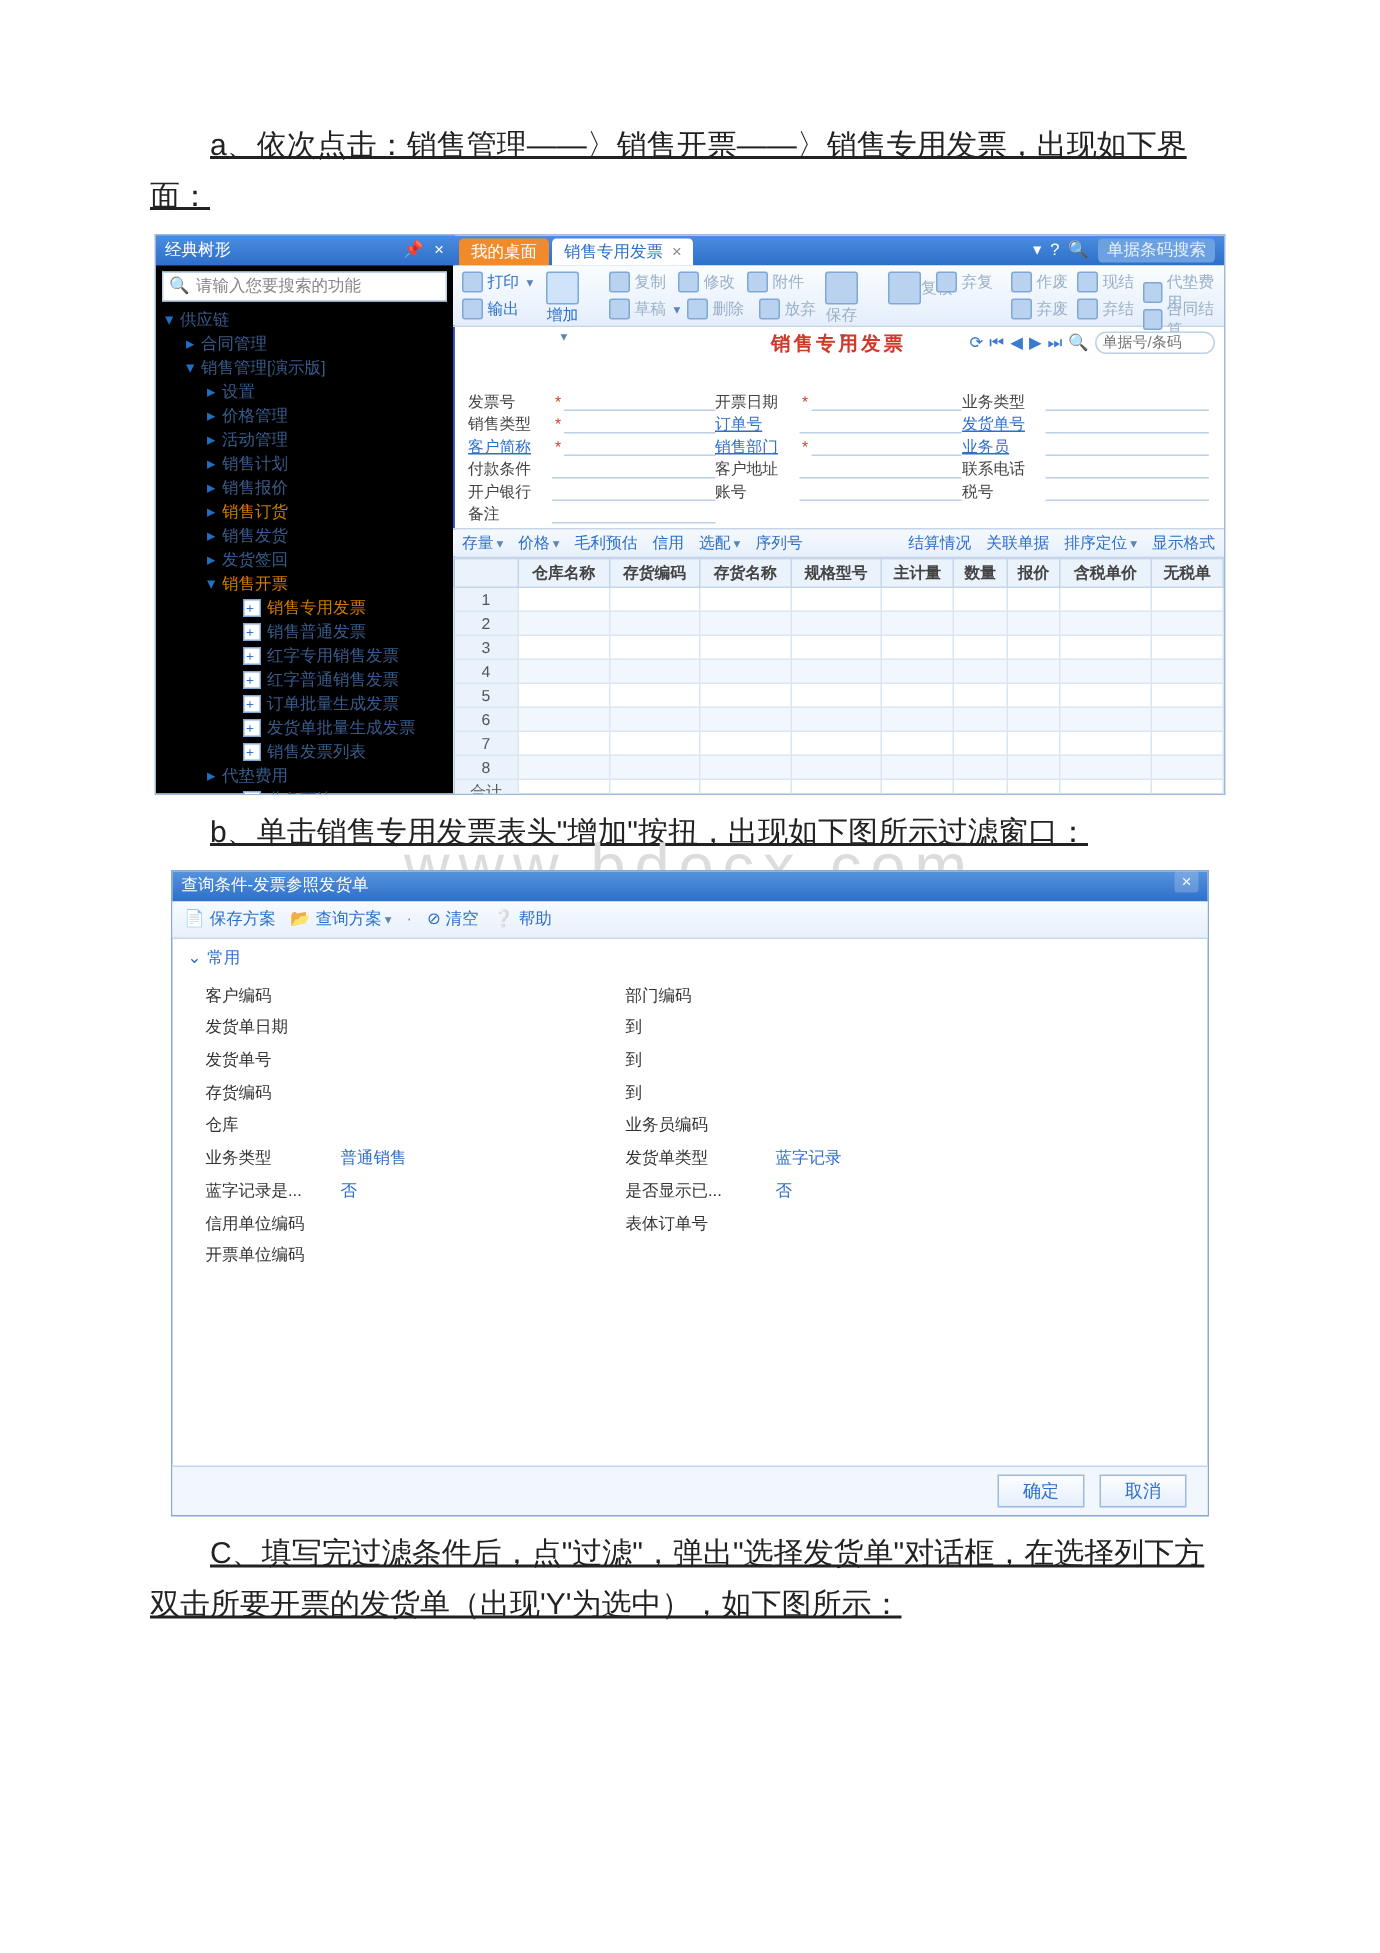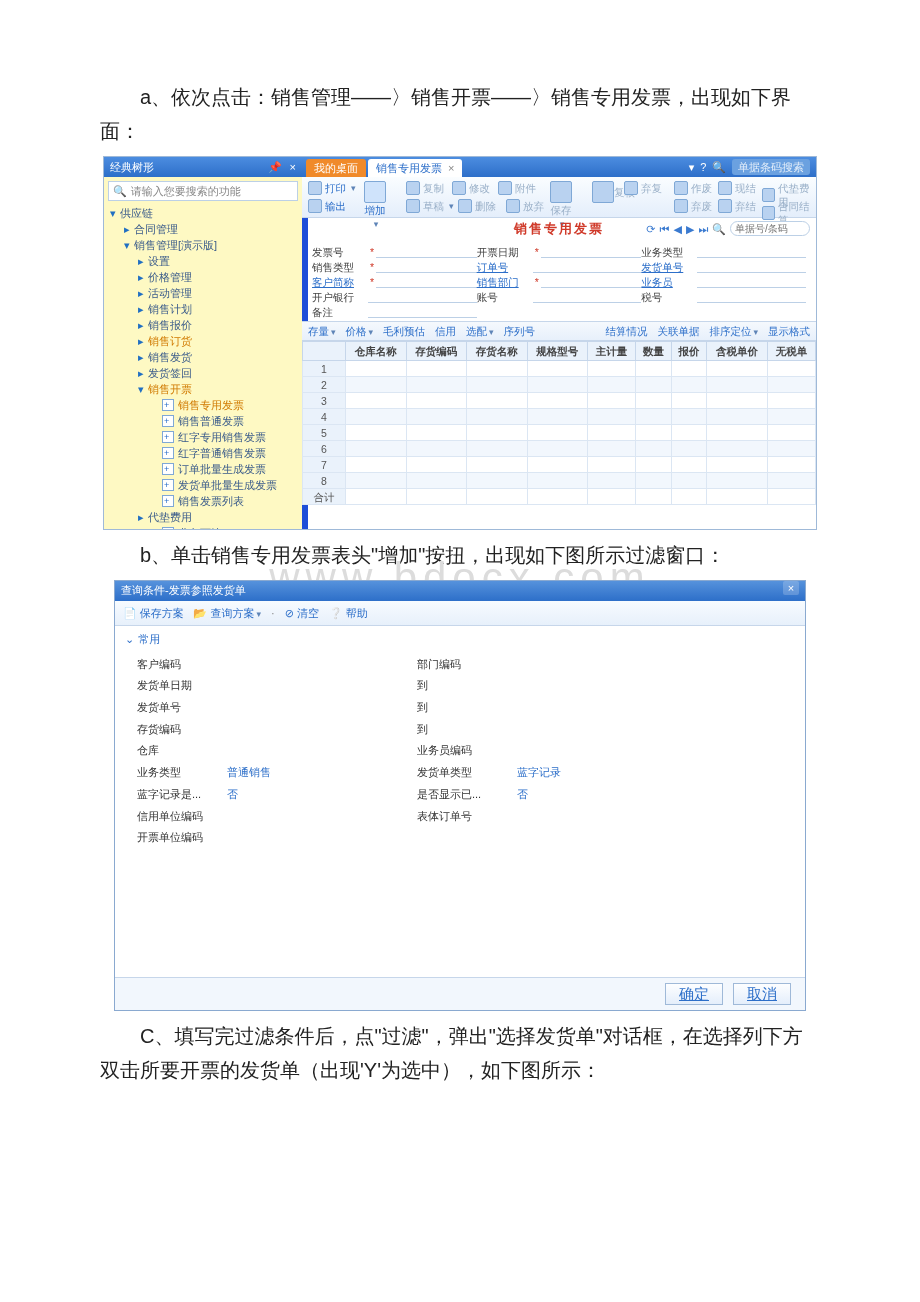--- a/index.html
+++ b/index.html
@@ -8,21 +8,21 @@
     background: #fff;
     font-family: "Microsoft YaHei", "SimSun", sans-serif;
     color: #222;
     width: 920px;
   }
   .page {
     padding: 80px 100px 60px 100px;
     font-size: 20px;
     line-height: 1.7;
   }
-  .para { text-indent: 2em; margin: 0 0 8px 0;}
+  .para { text-indent: 2em; margin: 0 0 8px 0; text-decoration: underline;}
   .watermark {
     position: absolute;
     left: 0; right: 0;
     text-align: center;
     font-size: 42px;
     letter-spacing: 6px;
     color: #dcdcdc;
     pointer-events: none;
     font-family: Liberation Sans, sans-serif;
   }
@@ -36,22 +36,22 @@
     border: 1px solid #9fb9d8;
     font-size: 11px;
     line-height: 14px;
     background: #fff;
     overflow: hidden;
   }
   .s1-sidebar {
     position: absolute;
     left: 0; top: 0; bottom: 0;
     width: 198px;
-    background: #fef9c3;
-    border-right: 6px solid #1d4ed8;
+    background: #000000;
+    border-right: 1px solid #1d4ed8;
   }
   .s1-sb-hdr {
     height: 20px;
     background: linear-gradient(#4c8de0,#2d6fc9);
     color: #fff;
     padding: 0 6px;
     display: flex;
     align-items: center;
     justify-content: space-between;
     font-size: 11px;
@@ -99,21 +99,21 @@
   .tb-btn.big .ico { width:20px; height:20px; }
   .tb-btn.disabled { color:#9ab0c8; }
   .dd::after{content:"▾"; font-size:9px; margin-left:2px; color:#5e84b7;}
 
   .s1-title-row { height:22px; display:flex; align-items:center; justify-content:center; position:relative;}
   .s1-title { color:#d03a2a; font-weight:bold; font-size:13px; letter-spacing:2px;}
   .s1-title-nav { position:absolute; right:6px; top:3px; display:flex; align-items:center; gap:4px; color:#6b93c8; font-size:11px;}
   .s1-title-nav .nav-ico { color:#3a7ad0; }
   .s1-title-nav input { width:70px; height:13px; border:1px solid #bcd0e6; border-radius:8px; font-size:10px; padding:0 4px; color:#aaa;}
 
-  .s1-form { padding:4px 10px 2px 10px; font-size:10.5px; color:#444;}
+  .s1-form { padding:4px 10px 2px 10px; font-size:10.5px; color:#444;margin-top:16px;}
   .s1-form-row { display:flex; }
   .s1-form-cell { flex: 0 0 33.33%; display:flex; align-items:center; height:15px; }
   .s1-form-cell label { width:56px; color:#444; display:inline-block;}
   .s1-form-cell label.clr-blue { color:#2d6fc9; text-decoration:underline;}
   .s1-form-cell .line { flex:1; height:11px; border-bottom:1px solid #bcd0e6;}
   .s1-form-cell .star { color:#d03a2a; margin:0 2px;}
 
   .s1-gridbar { height:18px; background:linear-gradient(#f5f9fd,#e7f0fb); border-top:1px solid #c6d6ea; border-bottom:1px solid #c6d6ea; display:flex; align-items:center; font-size:10.5px; color:#2d6fc9; padding:0 6px; gap:10px;}
   .s1-gridbar .sp { flex:1;}
   .s1-grid { width:100%; border-collapse:collapse; font-size:10.5px; }
@@ -135,21 +135,21 @@
   .s2-title .x { width:16px; height:14px; background:#fff3; display:flex; align-items:center; justify-content:center; border-radius:2px;}
   .s2-tools { height:24px; background:linear-gradient(#f7fbff,#e7f0fb); border-bottom:1px solid #c6d6ea; display:flex; align-items:center; padding:0 8px; gap:10px; color:#2d6fc9; font-size:11px;}
   .s2-tools .dot{ color:#888;}
   .s2-section-hdr { padding:4px 10px; color:#2d6fc9; font-size:11px;}
   .s2-section-hdr .chev { color:#2d6fc9; margin-right:4px;}
   .s2-form { padding: 2px 14px 10px 22px; display:grid; grid-template-columns: 90px 160px 30px 100px 160px; row-gap:3px; font-size:11px; color:#333;}
   .s2-form .lab { color:#333;}
   .s2-form .val { color:#2d6fc9;}
   .s2-spacer { height:120px; border-top:0;}
   .s2-footer { height:32px; border-top:1px solid #c6d6ea; background:#f2f7fd; display:flex; align-items:center; justify-content:flex-end; padding:0 14px; gap:10px;}
-  .s2-btn { min-width:56px; height:20px; border:1px solid #9fb9d8; background:linear-gradient(#fdfeff,#e4eefb); color:#2d6fc9; font-size:15px; display:flex; align-items:center; justify-content:center; cursor:default;text-decoration:underline;}
+  .s2-btn { min-width:56px; height:20px; border:1px solid #9fb9d8; background:linear-gradient(#fdfeff,#e4eefb); color:#2d6fc9; font-size:12px; display:flex; align-items:center; justify-content:center; cursor:default;}
 </style>
 </head>
 <body>
 
 <div class="page">
 
   <p class="para">a、依次点击：销售管理——〉销售开票——〉销售专用发票，出现如下界面：</p>
 
   <div class="shot1">
 
@@ -409,20 +409,34 @@
               <span class="star">*</span>
               <span class="line"></span>
             </div>
             <div class="s1-form-cell">
               <label class="clr-blue">销售部门</label>
               <span class="star">*</span>
               <span class="line"></span>
             </div>
             <div class="s1-form-cell">
               <label class="clr-blue">业务员</label>
+              <span class="line"></span>
+            </div>
+          </div>
+          <div class="s1-form-row">
+            <div class="s1-form-cell">
+              <label>付款条件</label>
+              <span class="line"></span>
+            </div>
+            <div class="s1-form-cell">
+              <label>客户地址</label>
+              <span class="line"></span>
+            </div>
+            <div class="s1-form-cell">
+              <label>联系电话</label>
               <span class="line"></span>
             </div>
           </div>
           <div class="s1-form-row">
             <div class="s1-form-cell">
               <label>开户银行</label>
               <span class="line"></span>
             </div>
             <div class="s1-form-cell">
               <label>账号</label>

